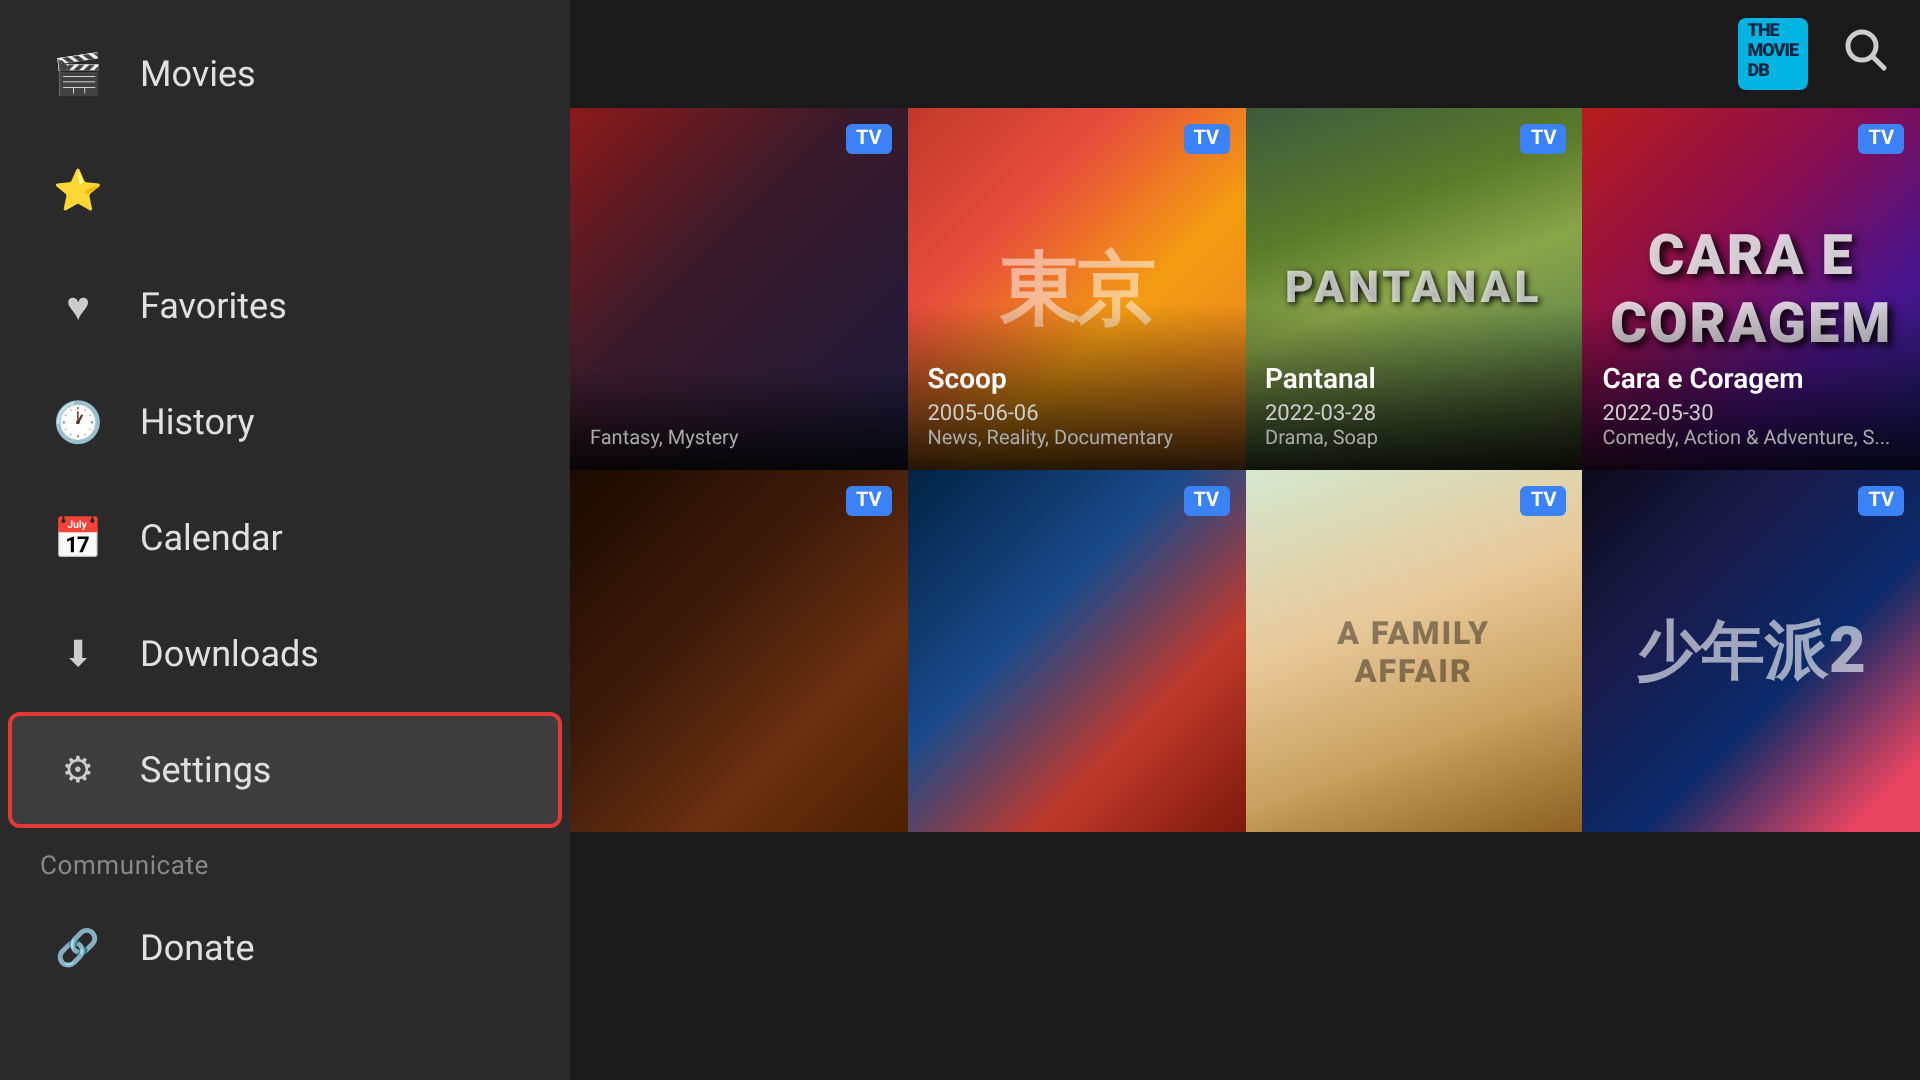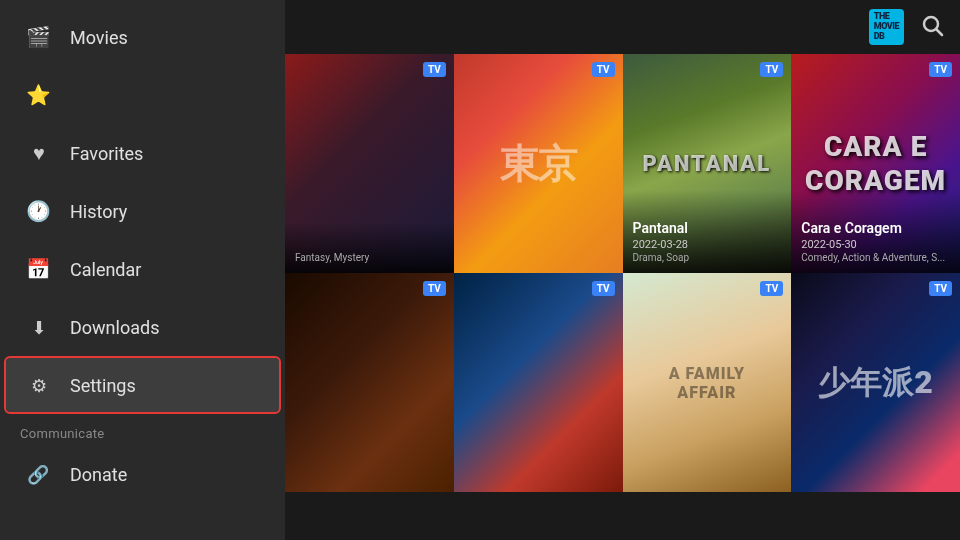--- a/index.html
+++ b/index.html
@@ -60,21 +60,21 @@
       font-size: 13px;
       color: #888;
       padding: 12px 20px 4px 20px;
       text-transform: none;
       letter-spacing: 0.3px;
     }
 
     
     .main-content {
       flex: 1;
-      height: 492px;
+      height: 416px;
       display: flex;
       flex-direction: column;
       position: relative;
     }
 
     
     .top-bar {
       height: 54px;
       background: #1a1a1a;
       display: flex;
@@ -274,20 +274,25 @@
       <div class="grid-item-info">
         <div class="grid-item-genres">Fantasy, Mystery</div>
       </div>
     </div>
 
     <div class="grid-item">
       <div class="grid-item-bg poster-2">
         <div class="poster-text-overlay" style="font-size:40px; color:rgba(255,255,255,0.5); letter-spacing:-2px;">東京</div>
       </div>
       <div class="tv-badge">TV</div>
+      <div class="grid-item-info">
+        <div class="grid-item-title">Scoop</div>
+        <div class="grid-item-date">2005-06-06</div>
+        <div class="grid-item-genres">News, Reality, Documentary</div>
+      </div>
     </div>
 
     <div class="grid-item">
       <div class="grid-item-bg poster-3" style="background: linear-gradient(160deg, #3d5a3e 0%, #5a7a2a 30%, #8aa64a 50%, #6b8c4a 70%, #3a4a2a 100%);">
         <div class="poster-text-overlay" style="font-size:22px; color:rgba(255,255,255,0.7); text-shadow:1px 1px 3px #000; letter-spacing:2px;">PANTANAL</div>
       </div>
       <div class="tv-badge">TV</div>
       <div class="grid-item-info">
         <div class="grid-item-title">Pantanal</div>
         <div class="grid-item-date">2022-03-28</div>

